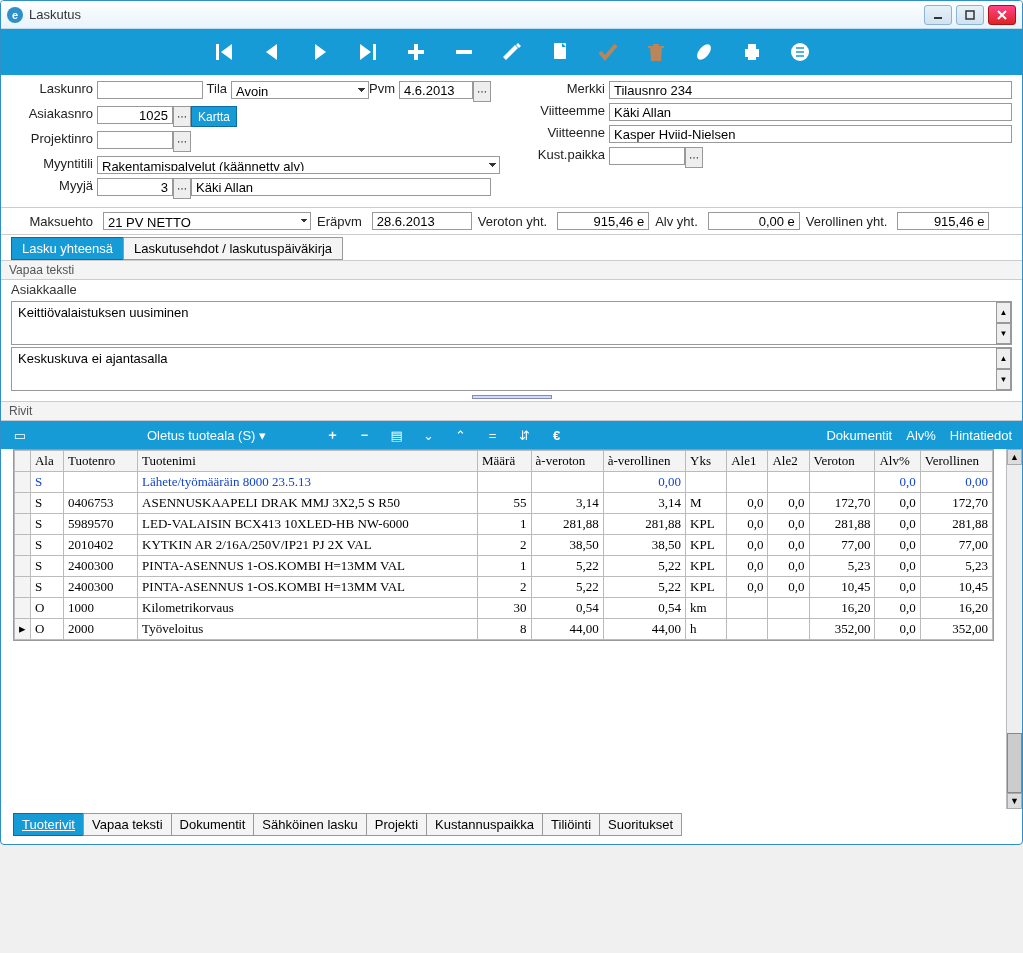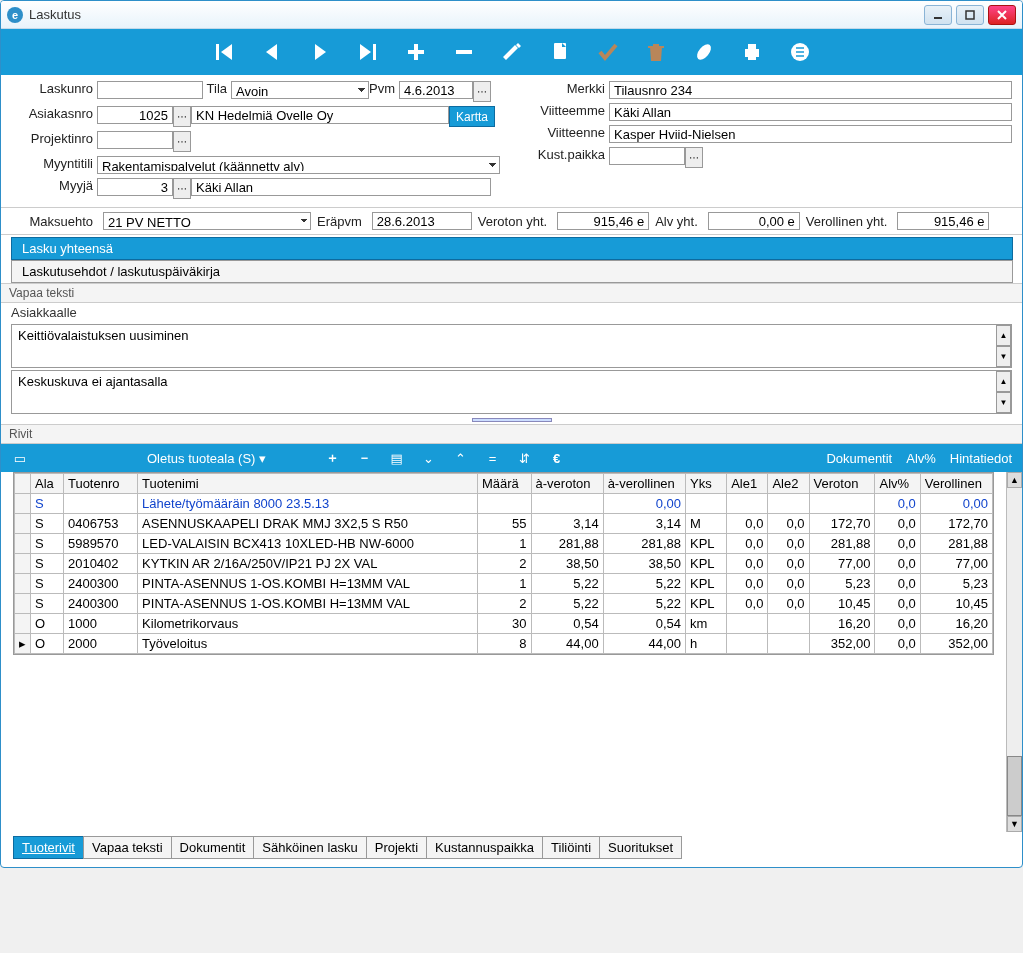--- a/index.html
+++ b/index.html
@@ -38,21 +38,21 @@
 .rows-toolbar { background:#179bd7; color:#fff; height:28px; display:flex; align-items:center; padding:0 10px; gap:14px; font-size:13px;}
 .rows-toolbar .spacer{ flex:1; }
 .rows-toolbar .ico{ width:18px; display:inline-flex; justify-content:center; cursor:pointer;}
 .grid-wrap { margin:0 12px; border:1px solid #999; background:#fff; position:relative;}
 table.grid { border-collapse:collapse; width:100%; font-size:13px;}
 table.grid th, table.grid td { border:1px solid #bbb; padding:2px 4px; white-space:nowrap; overflow:hidden;}
 table.grid th { background:#f4f4f4; font-weight:normal; text-align:left;}
 table.grid td.num { text-align:right;}
 .row-blue td { color:#14c;}
 .row-indicator { width:12px; background:#f4f4f4;}
-.grid-area { height: 360px; overflow:hidden; position:relative; display:flex;}
+.grid-area { height: 360px; overflow:hidden; position:relative; display:flex;font-family:Liberation Serif, serif;}
 .grid-area .scroll-y { overflow:hidden; flex:1;}
 .vscroll { width:16px; background:#eee; border-left:1px solid #bbb; display:flex; flex-direction:column;}
 .vscroll .arr{ height:16px; border:1px solid #aaa; background:#ddd; font-size:9px; display:flex;align-items:center;justify-content:center;}
 .vscroll .thumb{ flex:0 0 60px; margin-top:200px; border:1px solid #888; background:#ccc;}
 .vscroll .track{ flex:1;}
 .bottom-tabs { display:flex; margin:4px 12px 8px;}
 .bottom-tabs .btab{ padding:3px 8px; border:1px solid #999; background:#f4f4f4; font-size:13px; margin-right:-1px;}
 .bottom-tabs .btab.active{ background:#179bd7; color:#fff; border-color:#0c6ba0;text-decoration:underline;}
 svg{ display:block; }
 </style>
@@ -163,21 +163,20 @@
           <span class="lbl-s" style="width:28px">Tila</span>
           <select class="sel" style="width:138px"><option>Avoin</option></select>
           <span class="lbl-s" style="width:30px">Pvm</span>
           <input type="text" style="width: 74px;" value="4.6.2013">
           <span class="btn-sm">⋯</span>
         </div>
         <div class="form-row">
           <span class="lbl">Asiakasnro</span>
           <input type="text" style="width: 76px; text-align: right;" value="1025">
           <span class="btn-sm">⋯</span>
-          <input type="text" style="width: 258px;" value="KN Hedelmiä Ovelle Oy">
           <button class="btn-kartta">Kartta</button>
         </div>
         <div class="form-row">
           <span class="lbl">Projektinro</span>
           <input type="text" style="width: 76px;" value="">
           <span class="btn-sm">⋯</span>
         </div>
         <div class="form-row">
           <span class="lbl">Myyntitili</span>
           <select class="sel" style="width:403px"><option>Rakentamispalvelut (käännetty alv)</option></select>
@@ -217,21 +216,21 @@
     <span class="lbl-s">Eräpvm</span>
     <input type="text" style="width: 100px;" value="28.6.2013">
     <span class="lbl-s">Veroton yht.</span>
     <input type="text" style="width: 92px; text-align: right;" value="915,46 e">
     <span class="lbl-s">Alv yht.</span>
     <input type="text" style="width: 92px; text-align: right;" value="0,00 e">
     <span class="lbl-s">Verollinen yht.</span>
     <input type="text" style="width: 92px; text-align: right;" value="915,46 e">
   </div>
 
-  <div class="tabs" style="margin:2px 10px 0;flex-direction:column;">
+  <div class="tabs" style="margin:2px 10px 0;">
     <div class="tab active">Lasku yhteensä</div>
     <div class="tab">Laskutusehdot / laskutuspäiväkirja</div>
   </div>
 
   <div class="section-lbl">Vapaa teksti</div>
   <div class="sub-lbl">Asiakkaalle</div>
   <div class="textarea">
     <span>Keittiövalaistuksen uusiminen</span>
     <div class="spin">
         <div>▲</div>

